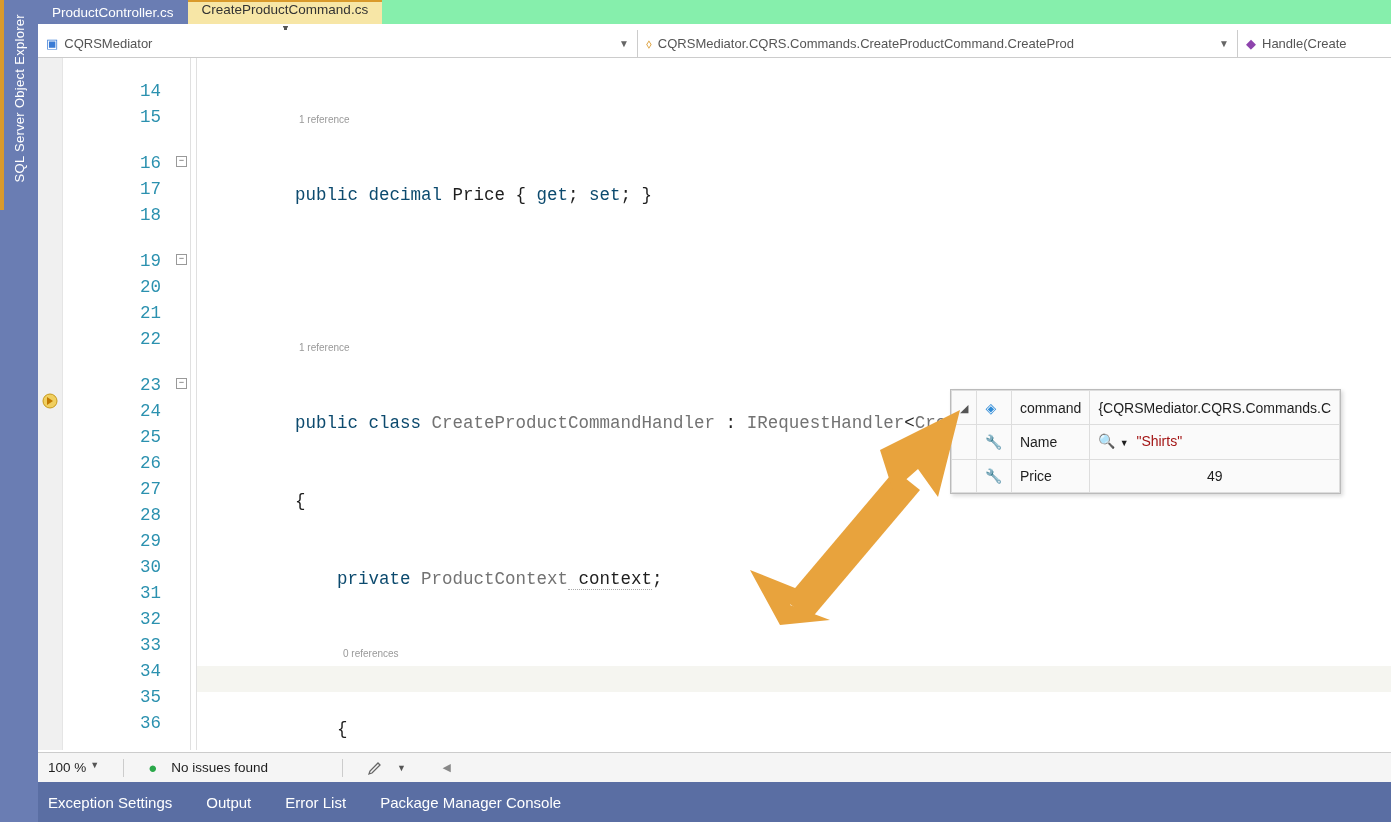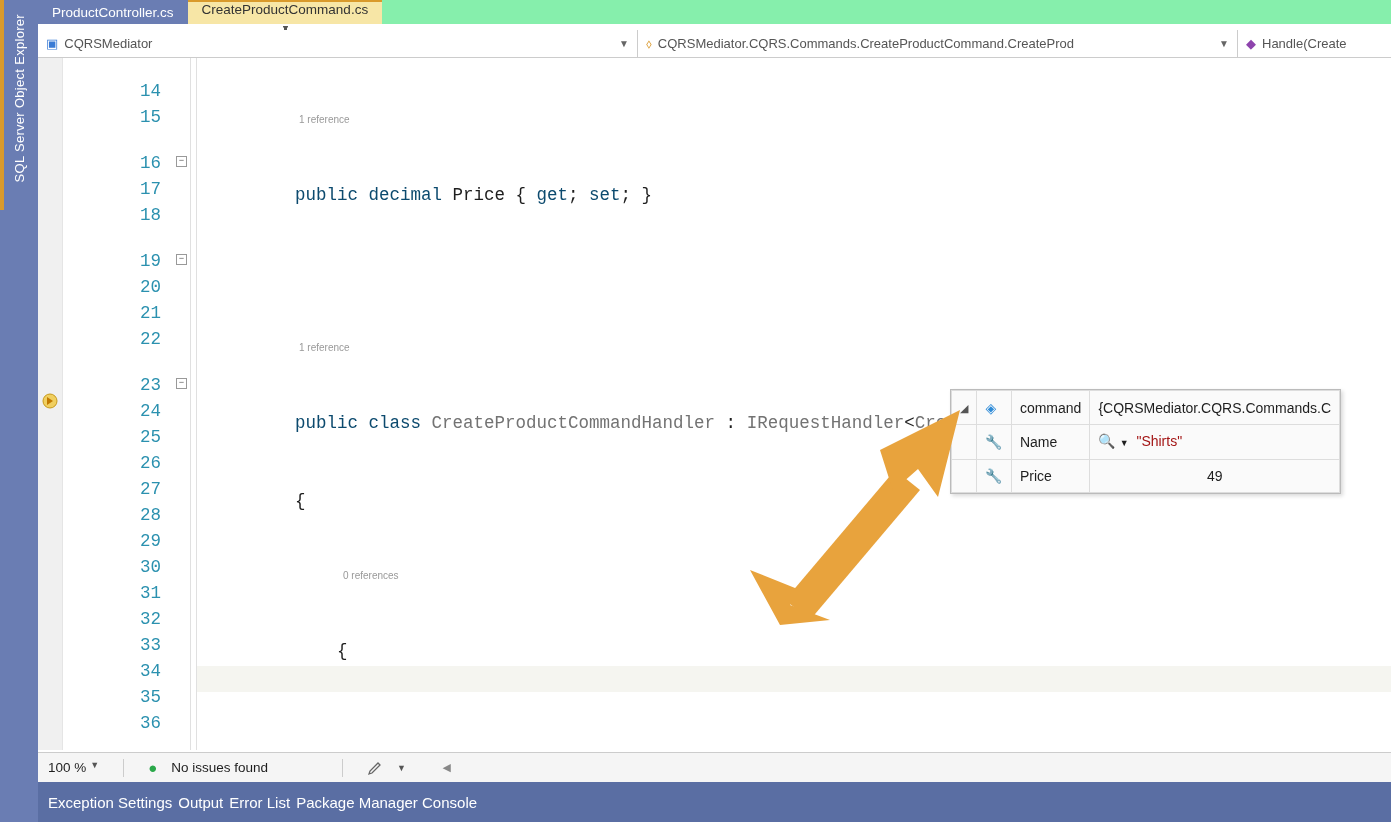--- a/index.html
+++ b/index.html
@@ -187,21 +187,21 @@
   .brush svg { display:block; }
   
   .bottomtabs {
     position: absolute;
     left: 38px; right: 0; bottom: 0;
     height: 40px;
     background: #5a6ea3;
     display: flex;
     align-items: center;
     padding: 0 10px;
-    gap: 6px;
+    gap: 34px;
     color: #fff;
     font-size: 15px;
   }
   .bottomtabs .btab { cursor:pointer; }
   
   .bigarrow {
     position: absolute;
     pointer-events: none;
   }
 </style>
@@ -296,20 +296,21 @@
 
   <div class="track"></div>
 
   <div class="codearea">
     <div class="ref" style="padding-left:88px;">1 reference</div>
     <div class="coderow">        <span class="kw">public</span><span class="kw"> decimal</span><span> Price { </span><span class="kw">get</span><span>; </span><span class="kw">set</span><span>; }</span></div>
     <div class="coderow"></div>
     <div class="ref" style="padding-left:88px;">1 reference</div>
     <div class="coderow">        <span class="kw">public</span><span class="kw"> class</span><span class="type"> CreateProductCommandHandler</span><span> : </span><span class="type">IRequestHandler</span><span>&lt;</span><span class="type">CreateProductCommand</span><span>, </span><span class="kw">int</span><span>&gt;</span></div>
     <div class="coderow">        <span>{</span></div>
+    <div class="coderow">            <span class="kw">private</span><span class="type"> ProductContext</span><span class="dotted"> context</span><span>;</span></div>
     <div class="ref" style="padding-left:132px;">0 references</div>
     <div class="coderow">            <span>{</span></div>
     
     
     
     
     
     
     
     

